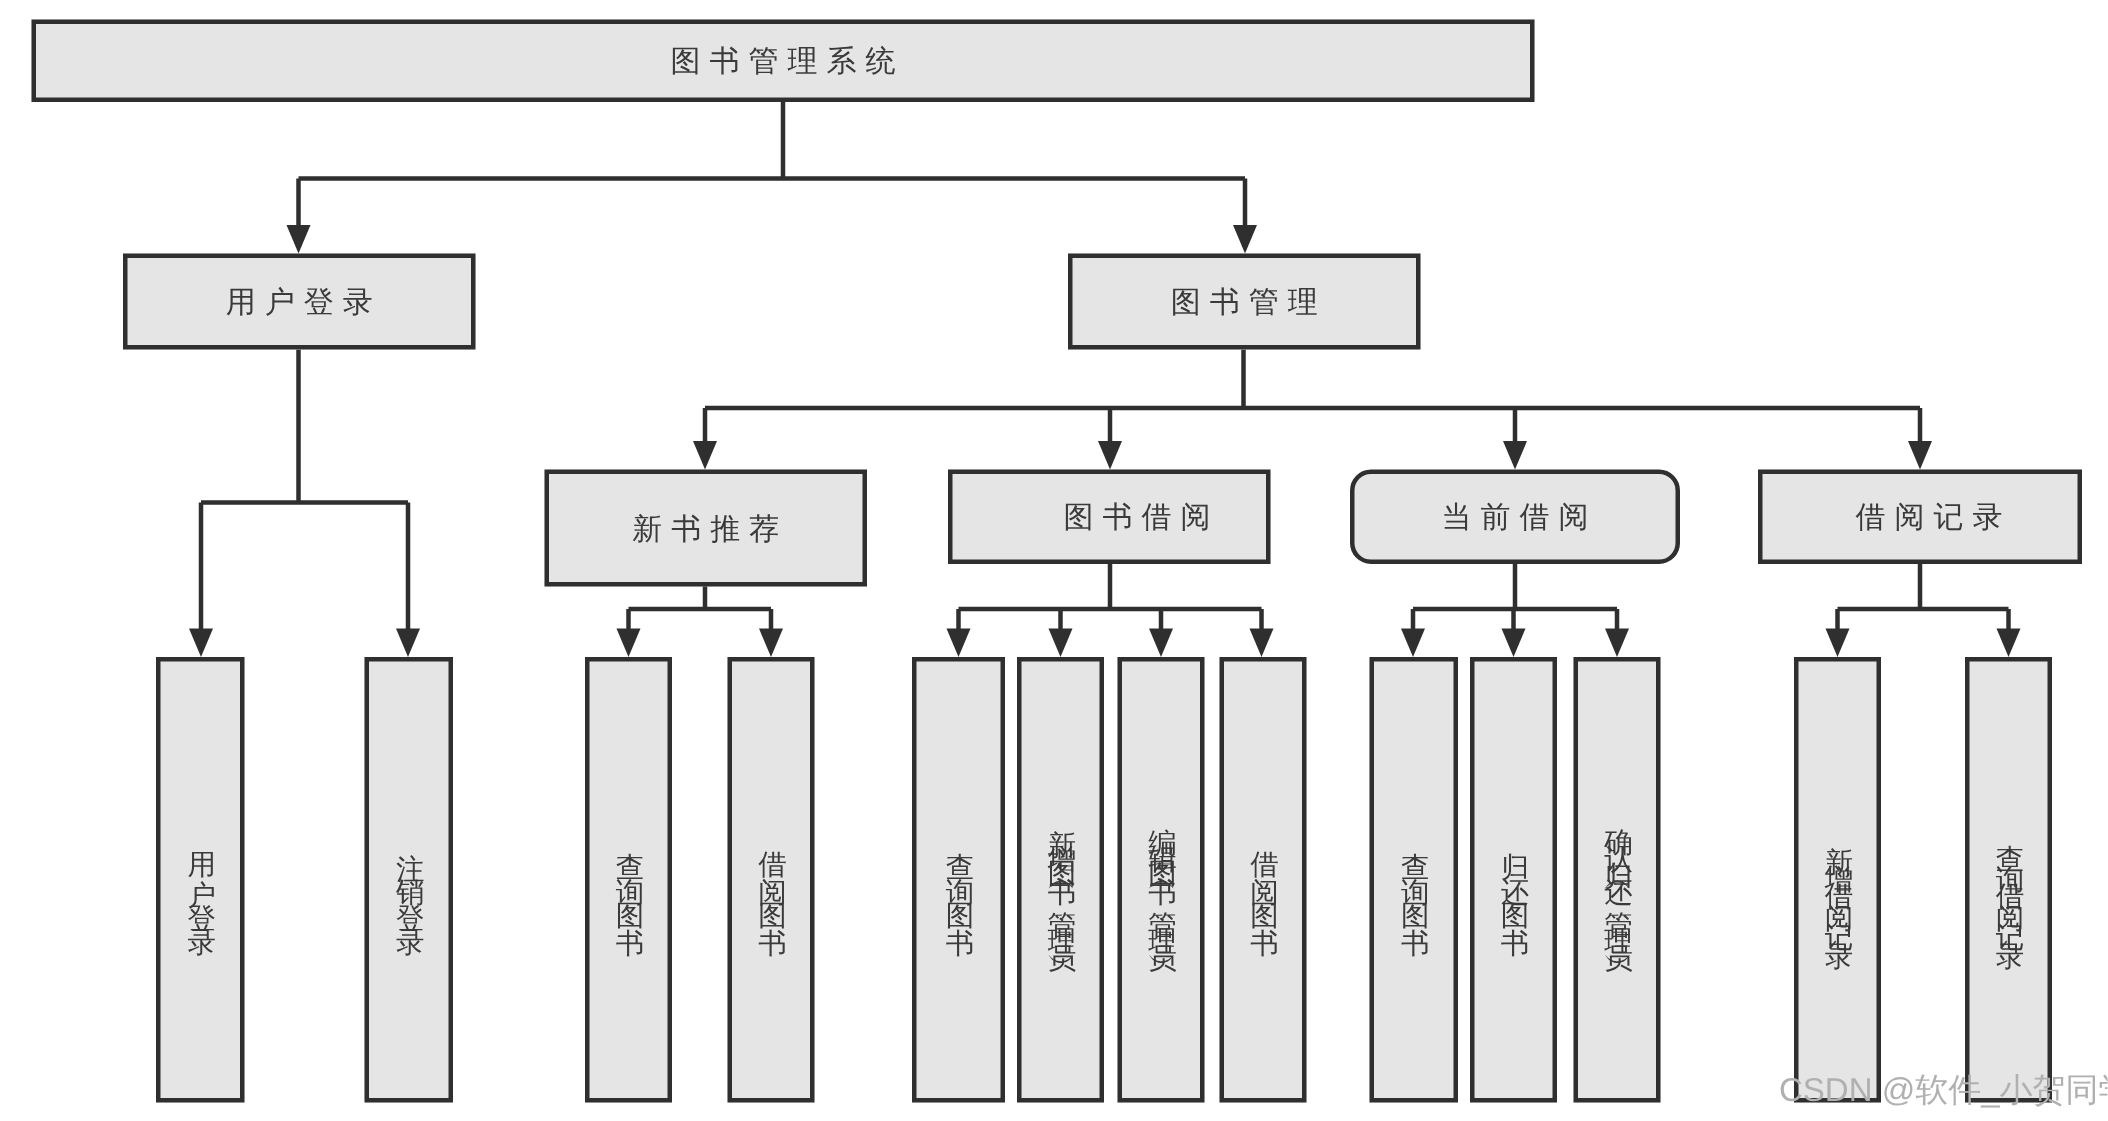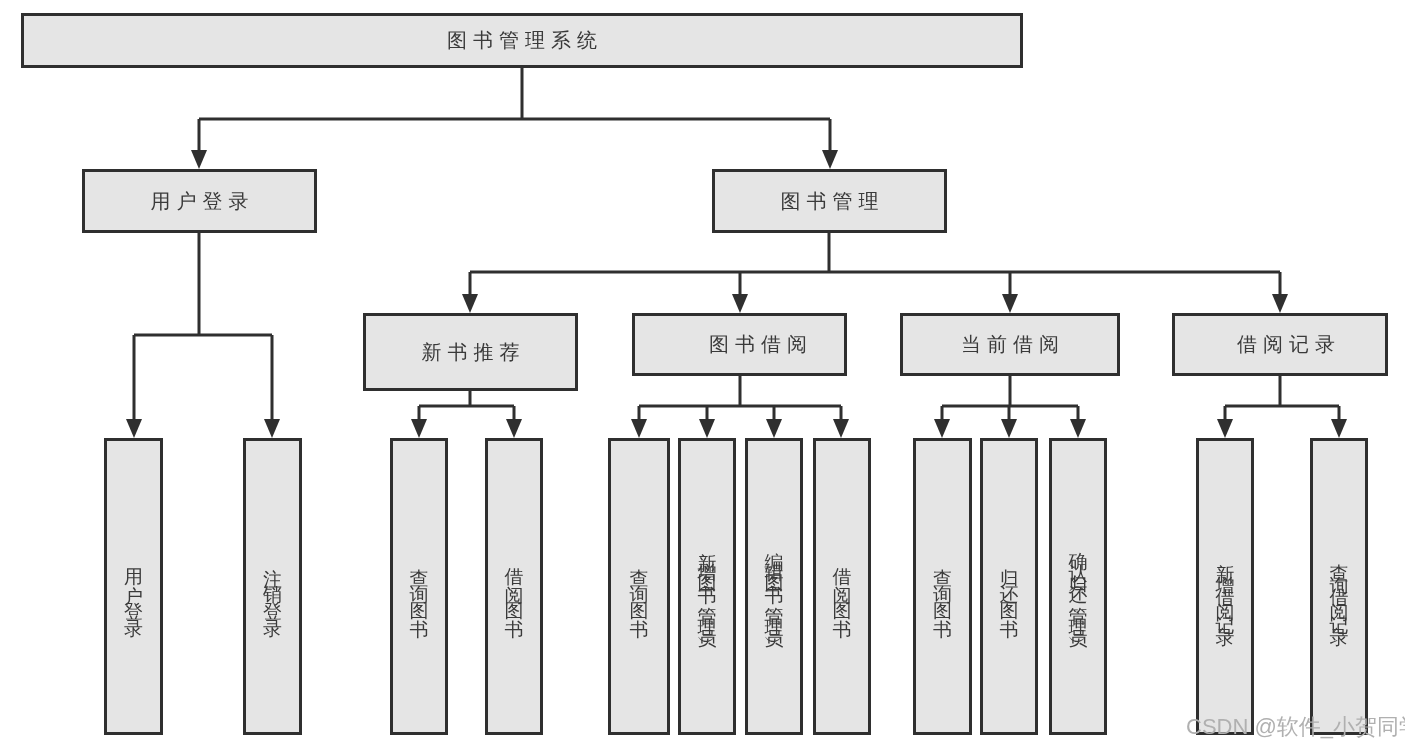--- a/index.html
+++ b/index.html
@@ -118,21 +118,21 @@
   <div class="node" style="left:712px;top:169px;width:235px;height:64px;">
     <span class="label">图书管理</span>
   </div>
 
   <div class="node" style="left:363px;top:313px;width:215px;height:78px;">
     <span class="label">新书推荐</span>
   </div>
   <div class="node" style="left:632px;top:313px;width:215px;height:63px;padding-left:37px;">
     <span class="label">图书借阅</span>
   </div>
-  <div class="node" style="left:900px;top:313px;width:220px;height:63px;">
+  <div class="node" style="left:900px;top:313px;width:220px;height:63px;border-radius:14px;">
     <span class="label">当前借阅</span>
   </div>
   <div class="node" style="left:1172px;top:313px;width:216px;height:63px;padding-left:12px;">
     <span class="label">借阅记录</span>
   </div>
 
   <div class="node vert" style="left:104px;top:438px;width:59px;height:297px;">
     <span class="label">用户登录</span>
   </div>
   <div class="node vert" style="left:243px;top:438px;width:59px;height:297px;">

